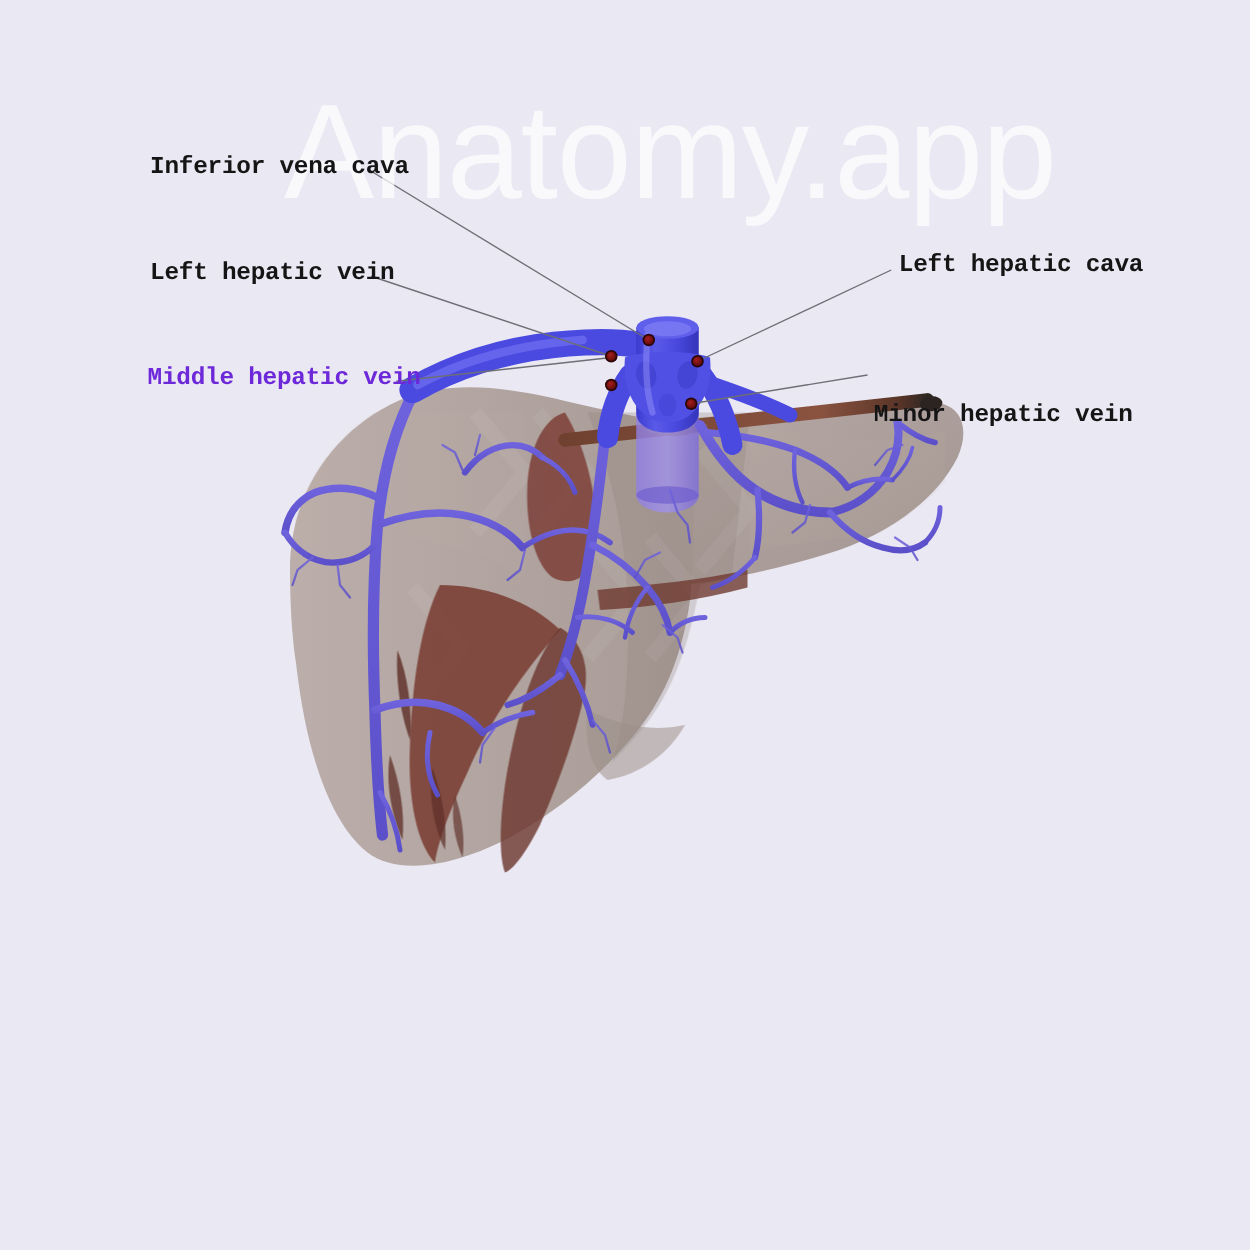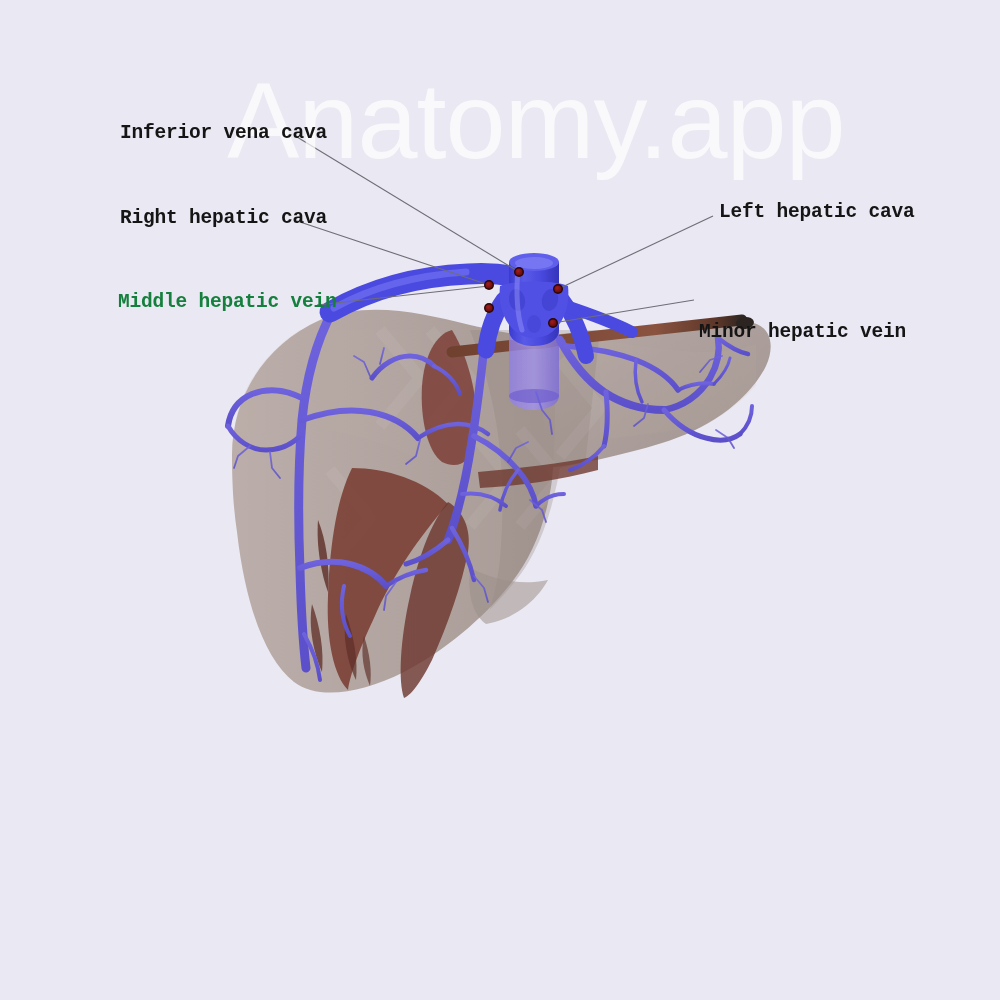--- a/index.html
+++ b/index.html
@@ -279,19 +279,19 @@
         </g>
       </g>
   </svg>
 
   <div id="watermark">
     <span>Anatomy.app</span>
   </div>
 
   <div id="labels">
       <div class="label" style="left: 120px; top: 124px; color: rgb(21, 21, 21);">Inferior vena cava</div>
-      <div class="label" style="left: 120px; top: 209px; color: rgb(21, 21, 21);">Right hepatic cava</div>
-      <div class="label" style="left: 118px; top: 293px; color: #15803d;">Middle hepatic vein</div>
+      <div class="label" style="left: 120px; top: 209px; color: rgb(21, 21, 21);">Left hepatic vein</div>
+      <div class="label" style="left: 118px; top: 293px; color: #6d28d9;">Middle hepatic vein</div>
       <div class="label" style="left: 719px; top: 203px; color: rgb(21, 21, 21);">Left hepatic cava</div>
       <div class="label" style="left: 699px; top: 288px; color: rgb(21, 21, 21); margin-top: 35px;">Minor hepatic vein</div>
     </div>
 
 </div>
 
 </body></html>

